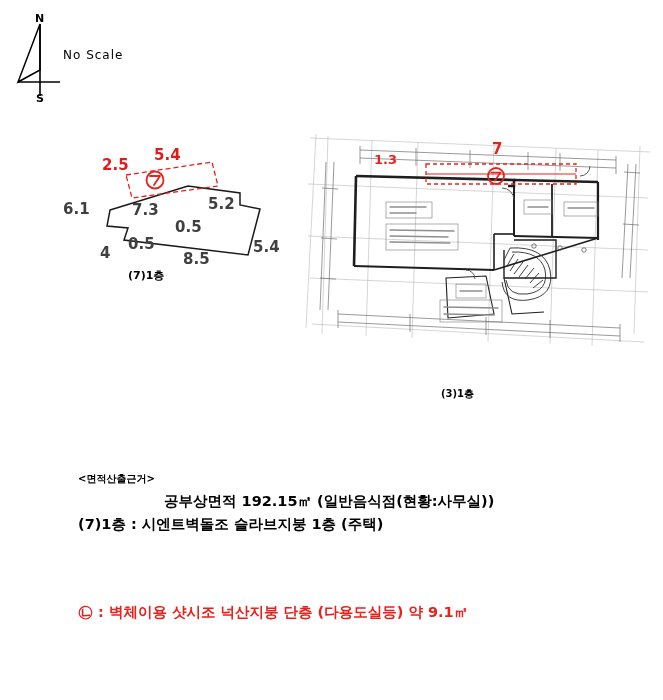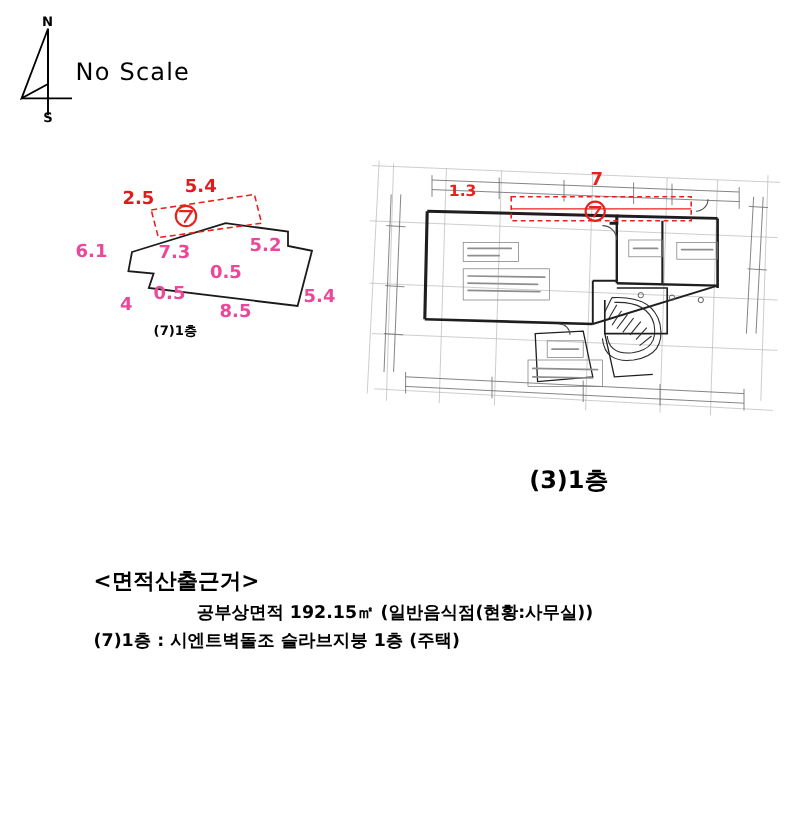--- a/index.html
+++ b/index.html
@@ -14,50 +14,50 @@
   .abs{position:absolute;}
 
   
   #north-arrow{left:8px;top:8px;width:60px;height:100px;}
   #north-arrow .lbl{
     position:absolute;font-size:11px;font-weight:bold;letter-spacing:0;
   }
   #north-label{left:27px;top:4px;}
   #south-label{left:28px;top:84px;}
   #no-scale-text{
-    left:63px;top:48px;font-size:20px;letter-spacing:1px;
+    left:63px;top:48px;font-size:12px;letter-spacing:1px;
     white-space:nowrap;
   }
 
   
   #parcel-sketch{left:70px;top:140px;width:220px;height:160px;}
   #parcel-caption{
     left:128px;top:268px;font-size:11px;font-weight:bold;white-space:nowrap;
   }
   .dim{
     position:absolute;font-size:15px;font-weight:bold;
-    color:#ec4899;white-space:nowrap;
+    color:#404040;white-space:nowrap;
   }
   .dim-red{color:#e01b1b;}
 
   
   #floor-plan{left:298px;top:128px;width:360px;height:245px;}
   #floorplan-caption{
-    left:441px;top:387px;font-size:20px;font-weight:bold;white-space:nowrap;
+    left:441px;top:387px;font-size:10px;font-weight:bold;white-space:nowrap;
   }
   .fp-red{
     position:absolute;color:#e8211d;font-size:13px;font-weight:bold;
   }
 
   
   #area-basis-block{left:78px;top:472px;width:580px;}
   #extra-building-block{left:78px;top:600px;width:580px;}
 
   .blk-title{
-    font-size:18px;font-weight:bold;letter-spacing:0;margin-bottom:4px;
+    font-size:10px;font-weight:bold;letter-spacing:0;margin-bottom:4px;
     white-space:nowrap;
   }
   .blk-line{
     font-size:14.5px;font-weight:bold;white-space:nowrap;line-height:1.62;
   }
   .blk-line.indent{padding-left:86px;}
   #extra-building-block .blk-title,
   #extra-building-block .blk-line{color:#e8211d;}
   .sym{font-size:15px;}
 </style>
@@ -243,13 +243,17 @@
 
 <div class="abs" id="floorplan-caption">(3)1층</div>
 
 <div class="abs" id="area-basis-block">
   <div class="blk-title">&lt;면적산출근거&gt;</div>
   <div class="blk-line indent">공부상면적 192.15㎡ (일반음식점(현황:사무실))</div>
   <div class="blk-line">(7)1층 : 시엔트벽돌조 슬라브지붕 1층 (주택)</div>
 </div>
 
 <div class="abs" id="extra-building-block">
+  <div class="blk-line">
+    <span class="sym">㉡</span>
+    <span>: 벽체이용 샷시조 넉산지붕 단층 (다용도실등) 약 9.1㎡</span>
+  </div>
 </div>
 
 </body></html>

